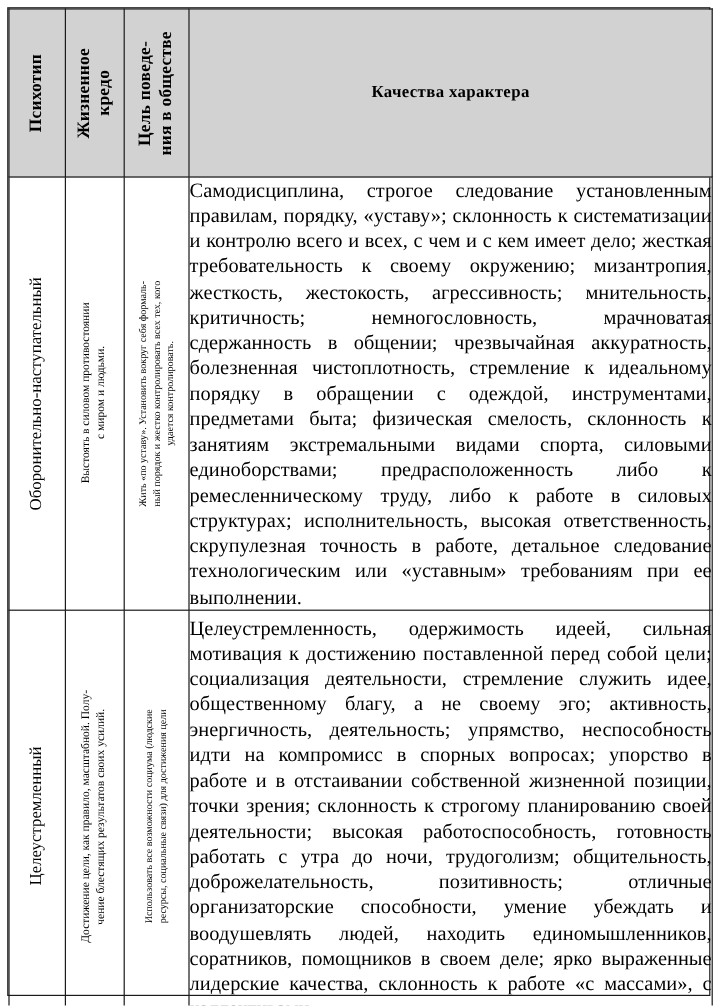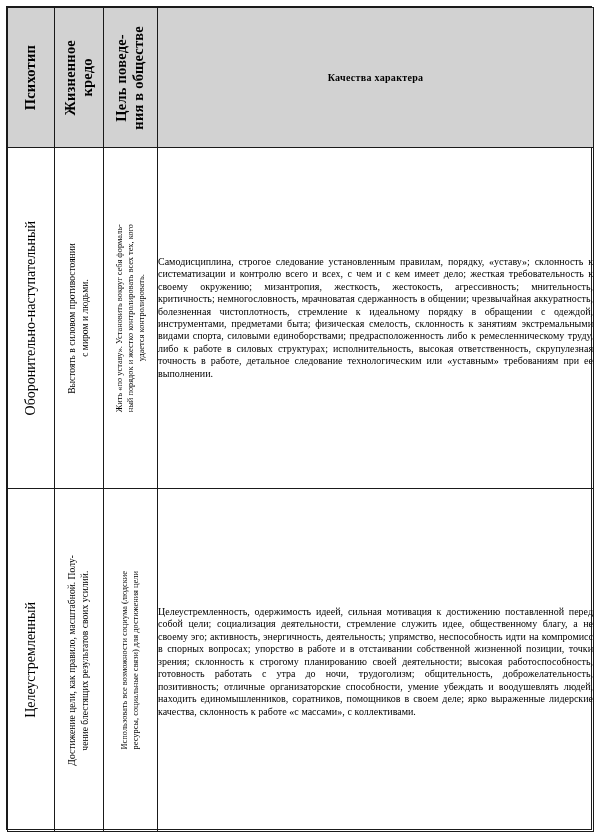--- a/index.html
+++ b/index.html
@@ -71,21 +71,21 @@
     transform: rotate(180deg);
     font-weight: bold;
     font-size: 14.5px;
     line-height: 1.18;
     letter-spacing: 0.2px;
     text-align: center;
     white-space: pre-line;
   }
   .hdr-horiz {
     font-weight: bold;
-    font-size: 10px;
+    font-size: 14px;
     text-align: center;
     letter-spacing: 0.3px;
   }
 
   
   .vcell-wrap {
     display: flex;
     align-items: center;
     justify-content: center;
     height: 100%;
@@ -113,21 +113,21 @@
   .row2 .vcell-wrap { height: 342px; }
 
   td.vert-cell { height: 340px; }
 
   
   td.qualities {
     vertical-align: top;
     padding: 6px 7px 4px 7px;
   }
   .qual-text {
-    font-size: 10px;
+    font-size: 17px;
     line-height: 1.245;
     text-align: justify;
     text-justify: inter-word;
     hyphens: manual;
     word-spacing: 0.2px;
   }
   .row2 .qual-text {
     padding-top: 4px;
   }
 </style>

